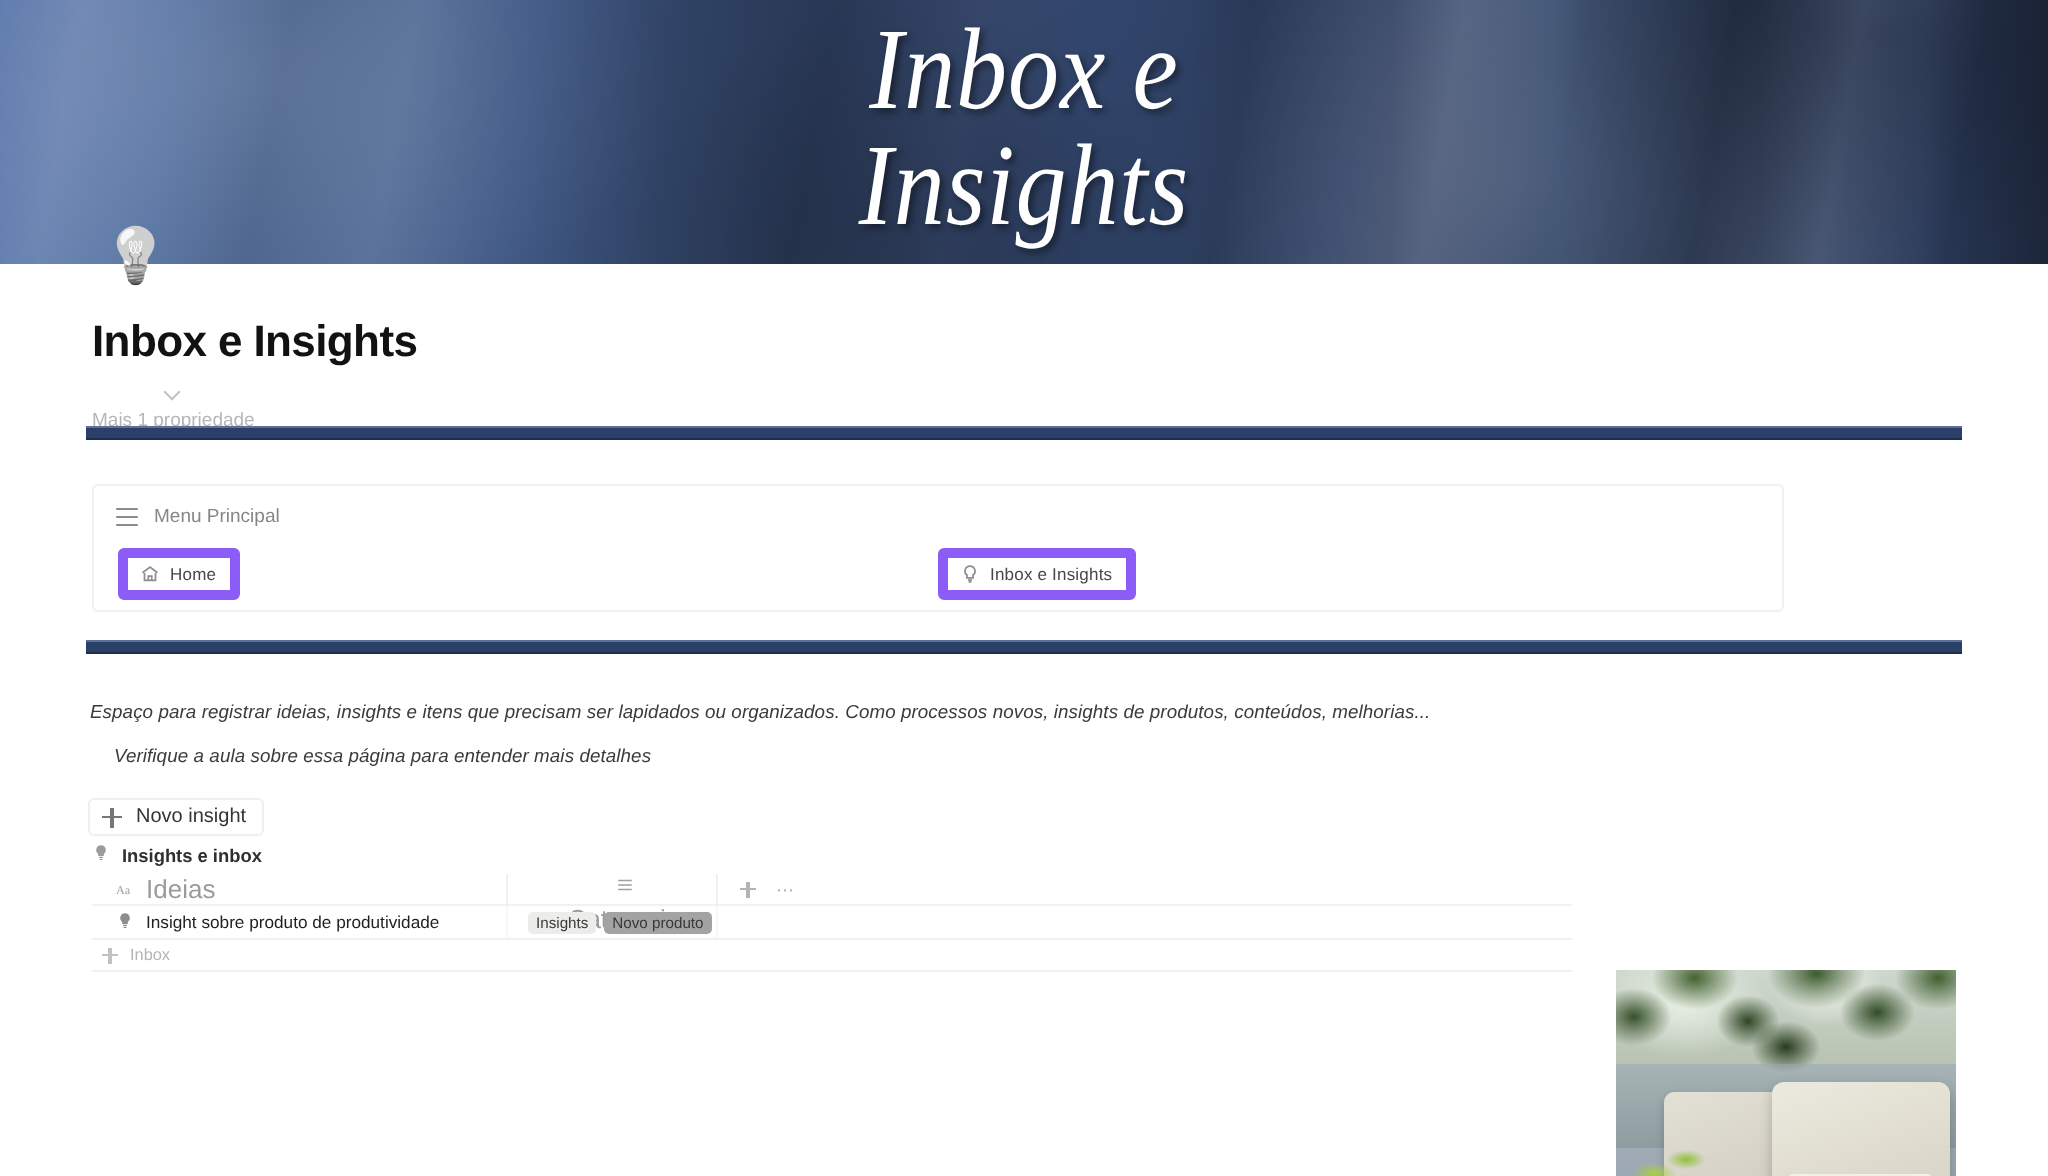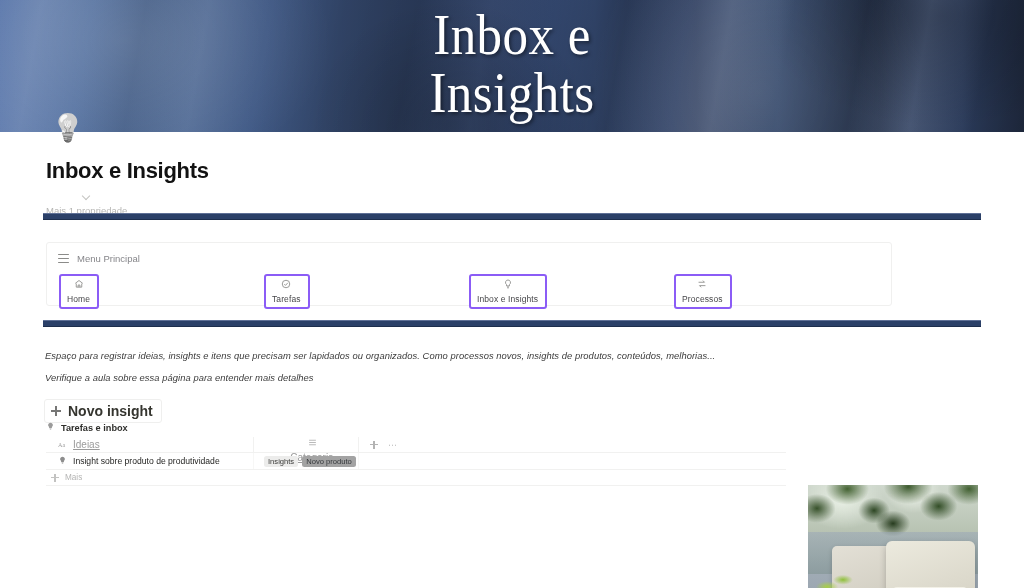--- a/index.html
+++ b/index.html
@@ -13,20 +13,21 @@
   }
 
   
   #cover {
     position: absolute;
     left: 0; top: 0;
     width: 1024px;
     height: 132px;
     overflow: hidden;
     background: #ef4444;
+    font-style: italic;
   }
   #cover .silk {
     position: absolute;
     inset: 0;
     background:
       linear-gradient(100deg,
         rgba(255,255,255,0.00) 0%,
         rgba(255,255,255,0.10) 4%,
         rgba(255,255,255,0.02) 9%,
         rgba(0,0,0,0.10) 14%,
@@ -201,25 +202,24 @@
   .menu-item {
     flex: 1 1 0;
     display: flex;
     justify-content: flex-start;
   }
   .menu-chip {
     display: inline-flex;
     align-items: center;
     gap: 5px;
     padding: 3px 7px 3px 6px;
-    border: 2px solid #8b5cf6;
+    border: 5px solid #8b5cf6;
     border-radius: 3px;
     background: #fff;
     white-space: nowrap;
-    flex-direction: column;
   }
   .menu-chip .mi {
     width: 10px; height: 10px;
     flex: 0 0 10px;
     display: inline-flex;
     align-items: center;
     justify-content: center;
     color: #8e8e8c;
   }
   .menu-chip .mi svg { display: block; }
@@ -232,21 +232,21 @@
   
   .intro-line {
     position: absolute;
     left: 45px;
     font-style: italic;
     font-size: 9.4px;
     color: #3b3b3b;
     letter-spacing: 0.05px;
   }
   #intro-1 { top: 218px; }
-  #intro-2 { top: 240px; }
+  #intro-2 { top: 240px; margin-left: 12px; }
 
   
   #novo-insight {
     position: absolute;
     left: 44px;
     top: 267px;
     display: inline-flex;
     align-items: center;
     gap: 7px;
     padding: 3px 8px 3px 6px;
@@ -261,23 +261,23 @@
   }
   #novo-insight .plus::before,
   #novo-insight .plus::after {
     content: "";
     position: absolute;
     background: #767675;
   }
   #novo-insight .plus::before { left: 0; top: 4.3px; width: 10px; height: 1.3px; }
   #novo-insight .plus::after  { top: 0; left: 4.3px; height: 10px; width: 1.3px; }
   #novo-insight .lab {
-    font-size: 14px;
+    font-size: 10px;
     color: #35352f;
-    font-weight: bold;
+    font-weight: normal;
   }
 
   
   #db-title {
     position: absolute;
     left: 46px;
     top: 290px;
     display: flex;
     align-items: center;
     gap: 6px;
@@ -318,23 +318,22 @@
   .t-head .cell.c3 { width: 40px; gap: 10px; padding-left: 11px; }
   .t-head .ico {
     width: 10px; height: 10px;
     display: inline-flex;
     align-items: center;
     justify-content: center;
     color: #a0a0a0;
     flex: 0 0 10px;
   }
   .t-head .htxt {
-    font-size: 10px;
+    font-size: 13px;
     color: #9b9b9b;
-    text-decoration: underline;
   }
   .hplus { position: relative; width: 8px; height: 8px; display:inline-block; }
   .hplus::before, .hplus::after { content:""; position:absolute; background:#b3b3b3; }
   .hplus::before { left:0; top:3.4px; width:8px; height:1.2px; }
   .hplus::after  { top:0; left:3.4px; height:8px; width:1.2px; }
   .hdots { font-size: 9px; color: #b3b3b3; letter-spacing: 0.6px; line-height: 6px; }
 
   .t-row {
     display: flex;
     align-items: center;
@@ -501,56 +500,34 @@
             <svg width="10" height="10" viewBox="0 0 16 16" fill="none" stroke="currentColor" stroke-width="1.4">
               <path d="M2 7l6-4.6L14 7"></path>
                 <path d="M3.6 7.2V13h8.8V7.2"></path>
                 <path d="M6.6 13V9.6h2.8V13"></path>
             </svg>
           </span>
           <span class="mlabel">Home</span>
         </div>
       </div>
 
-      <div class="menu-item">
-        <div class="menu-chip">
-          <span class="mi">
-            <svg width="10" height="10" viewBox="0 0 16 16" fill="none" stroke="currentColor" stroke-width="1.4">
-              <circle cx="8" cy="8" r="6"></circle>
-                <path d="M5.2 8.2l2 2 3.6-4"></path>
-            </svg>
-          </span>
-          <span class="mlabel">Tarefas</span>
-        </div>
-      </div>
 
       <div class="menu-item">
         <div class="menu-chip">
           <span class="mi">
             <svg width="10" height="10" viewBox="0 0 16 16" fill="none" stroke="currentColor" stroke-width="1.4">
               <path d="M8 1.6a4 4 0 0 0-2.4 7.2V11h4.8V8.8A4 4 0 0 0 8 1.6z"></path>
                 <path d="M6.4 12.8h3.2"></path>
                 <path d="M6.9 14.3h2.2"></path>
             </svg>
           </span>
           <span class="mlabel">Inbox e Insights</span>
         </div>
       </div>
 
-      <div class="menu-item">
-        <div class="menu-chip">
-          <span class="mi">
-            <svg width="10" height="10" viewBox="0 0 16 16" fill="none" stroke="currentColor" stroke-width="1.4">
-              <path d="M2.5 5.2h9.5l-2.6-2.6"></path>
-                <path d="M13.5 10.6H4l2.6 2.6"></path>
-            </svg>
-          </span>
-          <span class="mlabel">Processos</span>
-        </div>
-      </div>
 
 
     </div>
   </div>
 
   <div class="rule" id="rule-2"></div>
 
   <div class="intro-line" id="intro-1">Espaço para registrar ideias, insights e itens que precisam ser lapidados ou organizados. Como processos novos, insights de produtos, conteúdos, melhorias...</div>
   <div class="intro-line" id="intro-2">Verifique a aula sobre essa página para entender mais detalhes</div>
 
@@ -560,21 +537,21 @@
   </div>
 
   <div id="db-title">
     <span class="bulb">
       <svg width="9" height="9" viewBox="0 0 16 16" fill="currentColor">
         <path d="M8 1.2a4.2 4.2 0 0 0-2.5 7.6v1.8h5V8.8A4.2 4.2 0 0 0 8 1.2z"></path>
         <rect x="6.2" y="11.4" width="3.6" height="1.1" rx="0.4"></rect>
         <rect x="6.7" y="13.2" width="2.6" height="1.1" rx="0.4"></rect>
       </svg>
     </span>
-    <span class="t">Tarefas e inbox</span>
+    <span class="t">Insights e inbox</span>
   </div>
 
   <div id="table">
 
     <div class="t-head">
       <div class="cell c1">
         <span class="ico">
           <svg width="10" height="8" viewBox="0 0 18 12" fill="currentColor">
             <text x="0" y="10" font-family="Liberation Serif, serif" font-size="11">Aa</text>
           </svg>
@@ -608,21 +585,21 @@
       </div>
       <div class="cell c2">
         <span class="tag" id="tag-0" style="background: rgb(236, 236, 235); color: rgb(58, 58, 56);">Insights</span>
         <span class="tag" id="tag-1" style="background: #a3a3a3; color: rgb(53, 56, 59);">Novo produto</span>
       </div>
       <div class="cell c3"></div>
     </div>
 
     <div class="t-new">
       <span class="plus"></span>
-      <span class="lab">Mais</span>
+      <span class="lab">Inbox</span>
     </div>
 
   </div>
 
   <div id="photo">
     <div class="sky"></div>
     <div class="foliage"></div>
     <div class="wall"></div>
     <div class="chair-b"></div>
     <div class="chair-a"></div>

